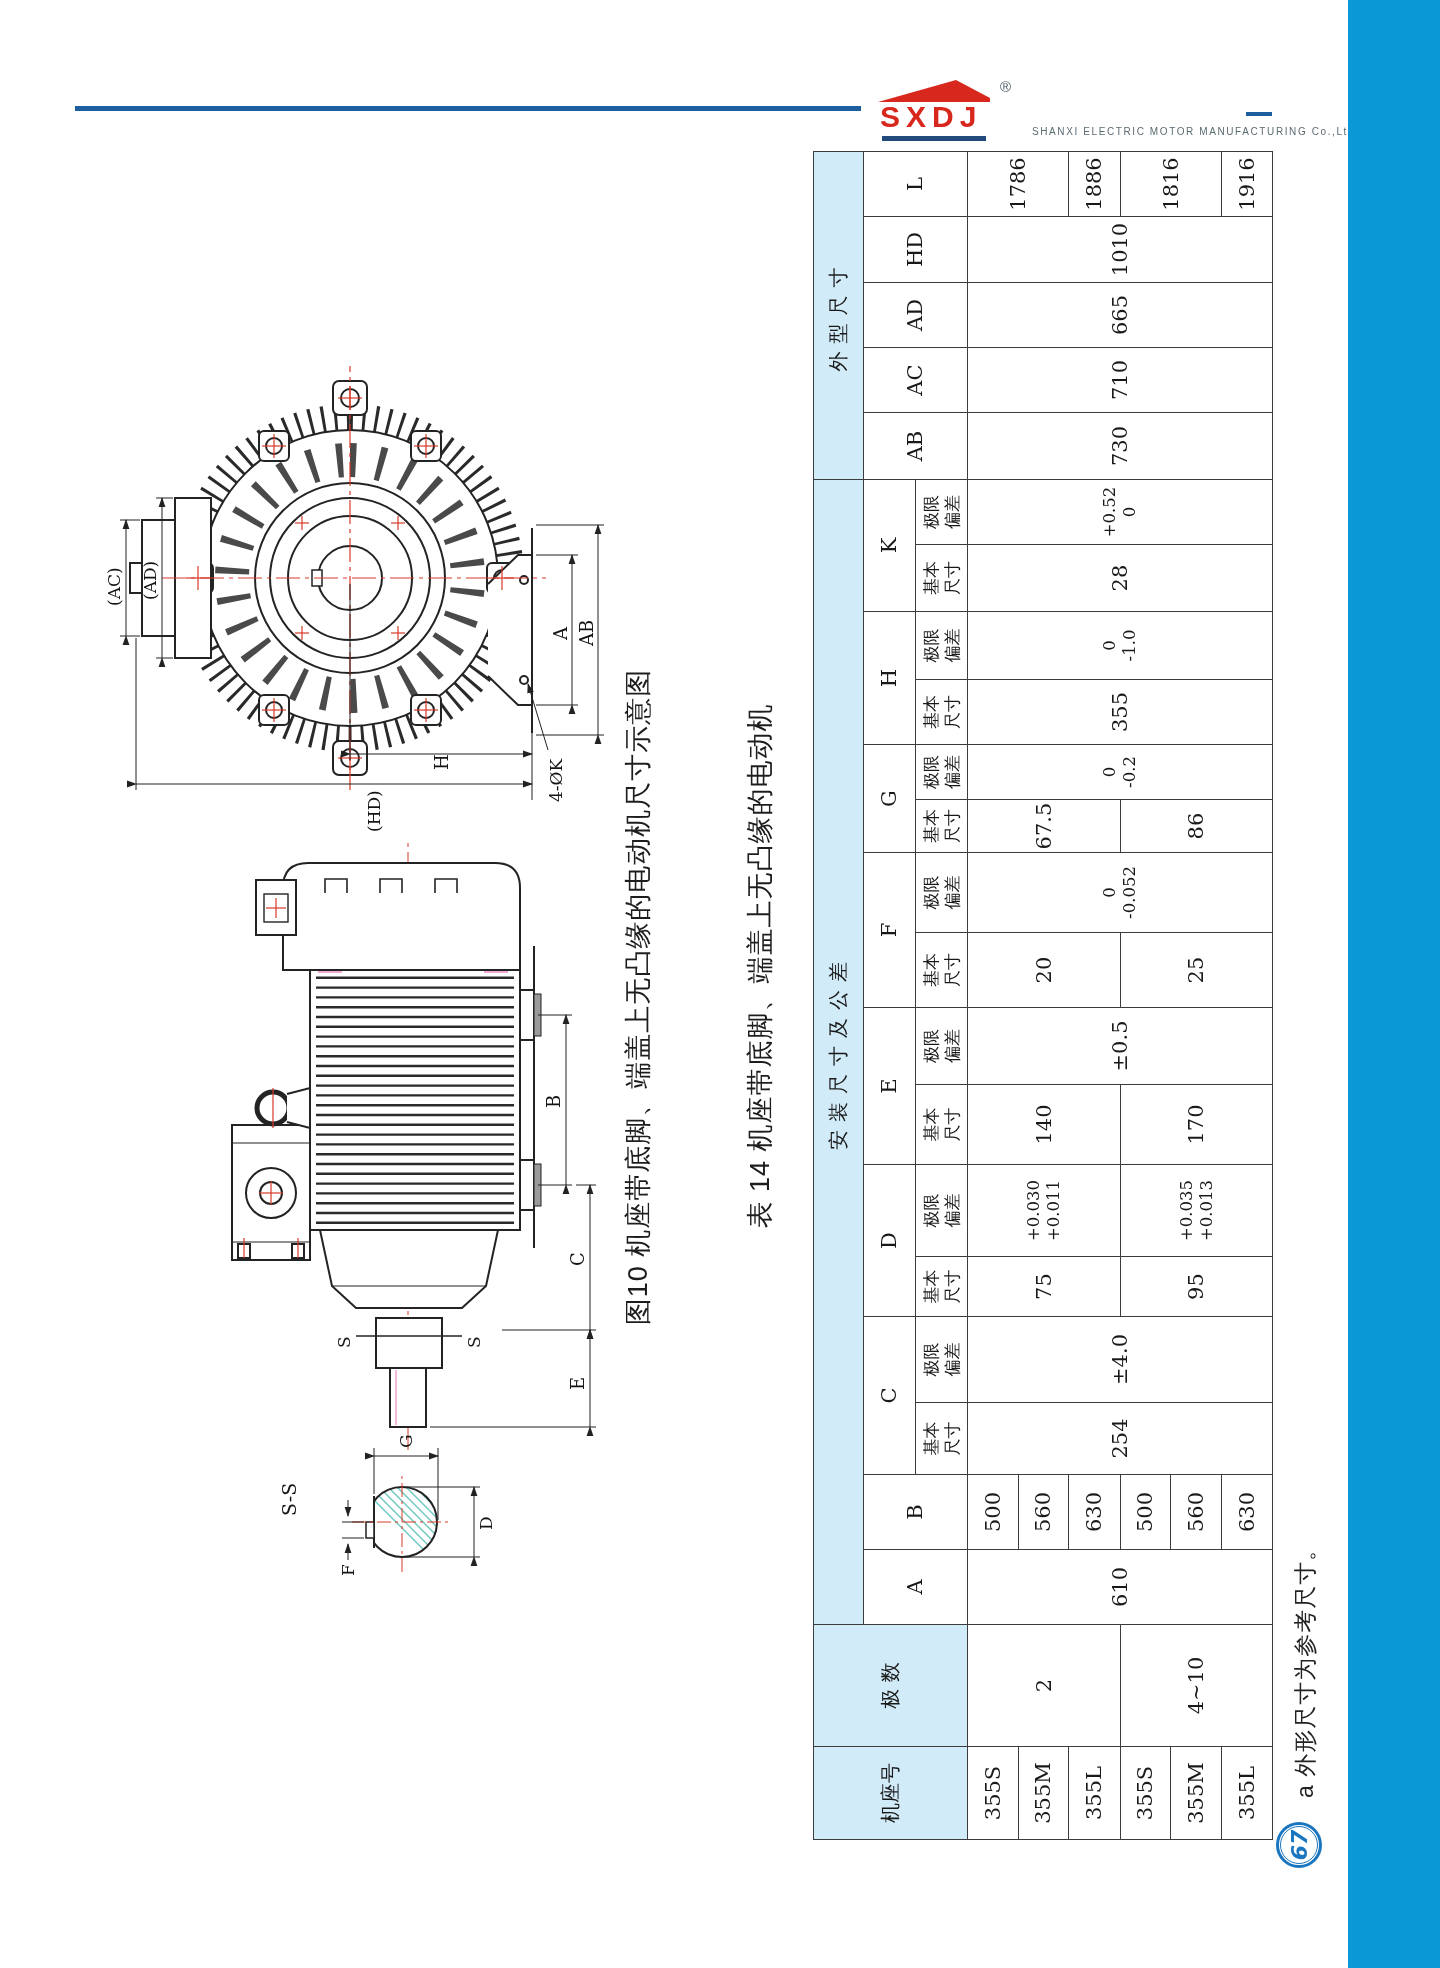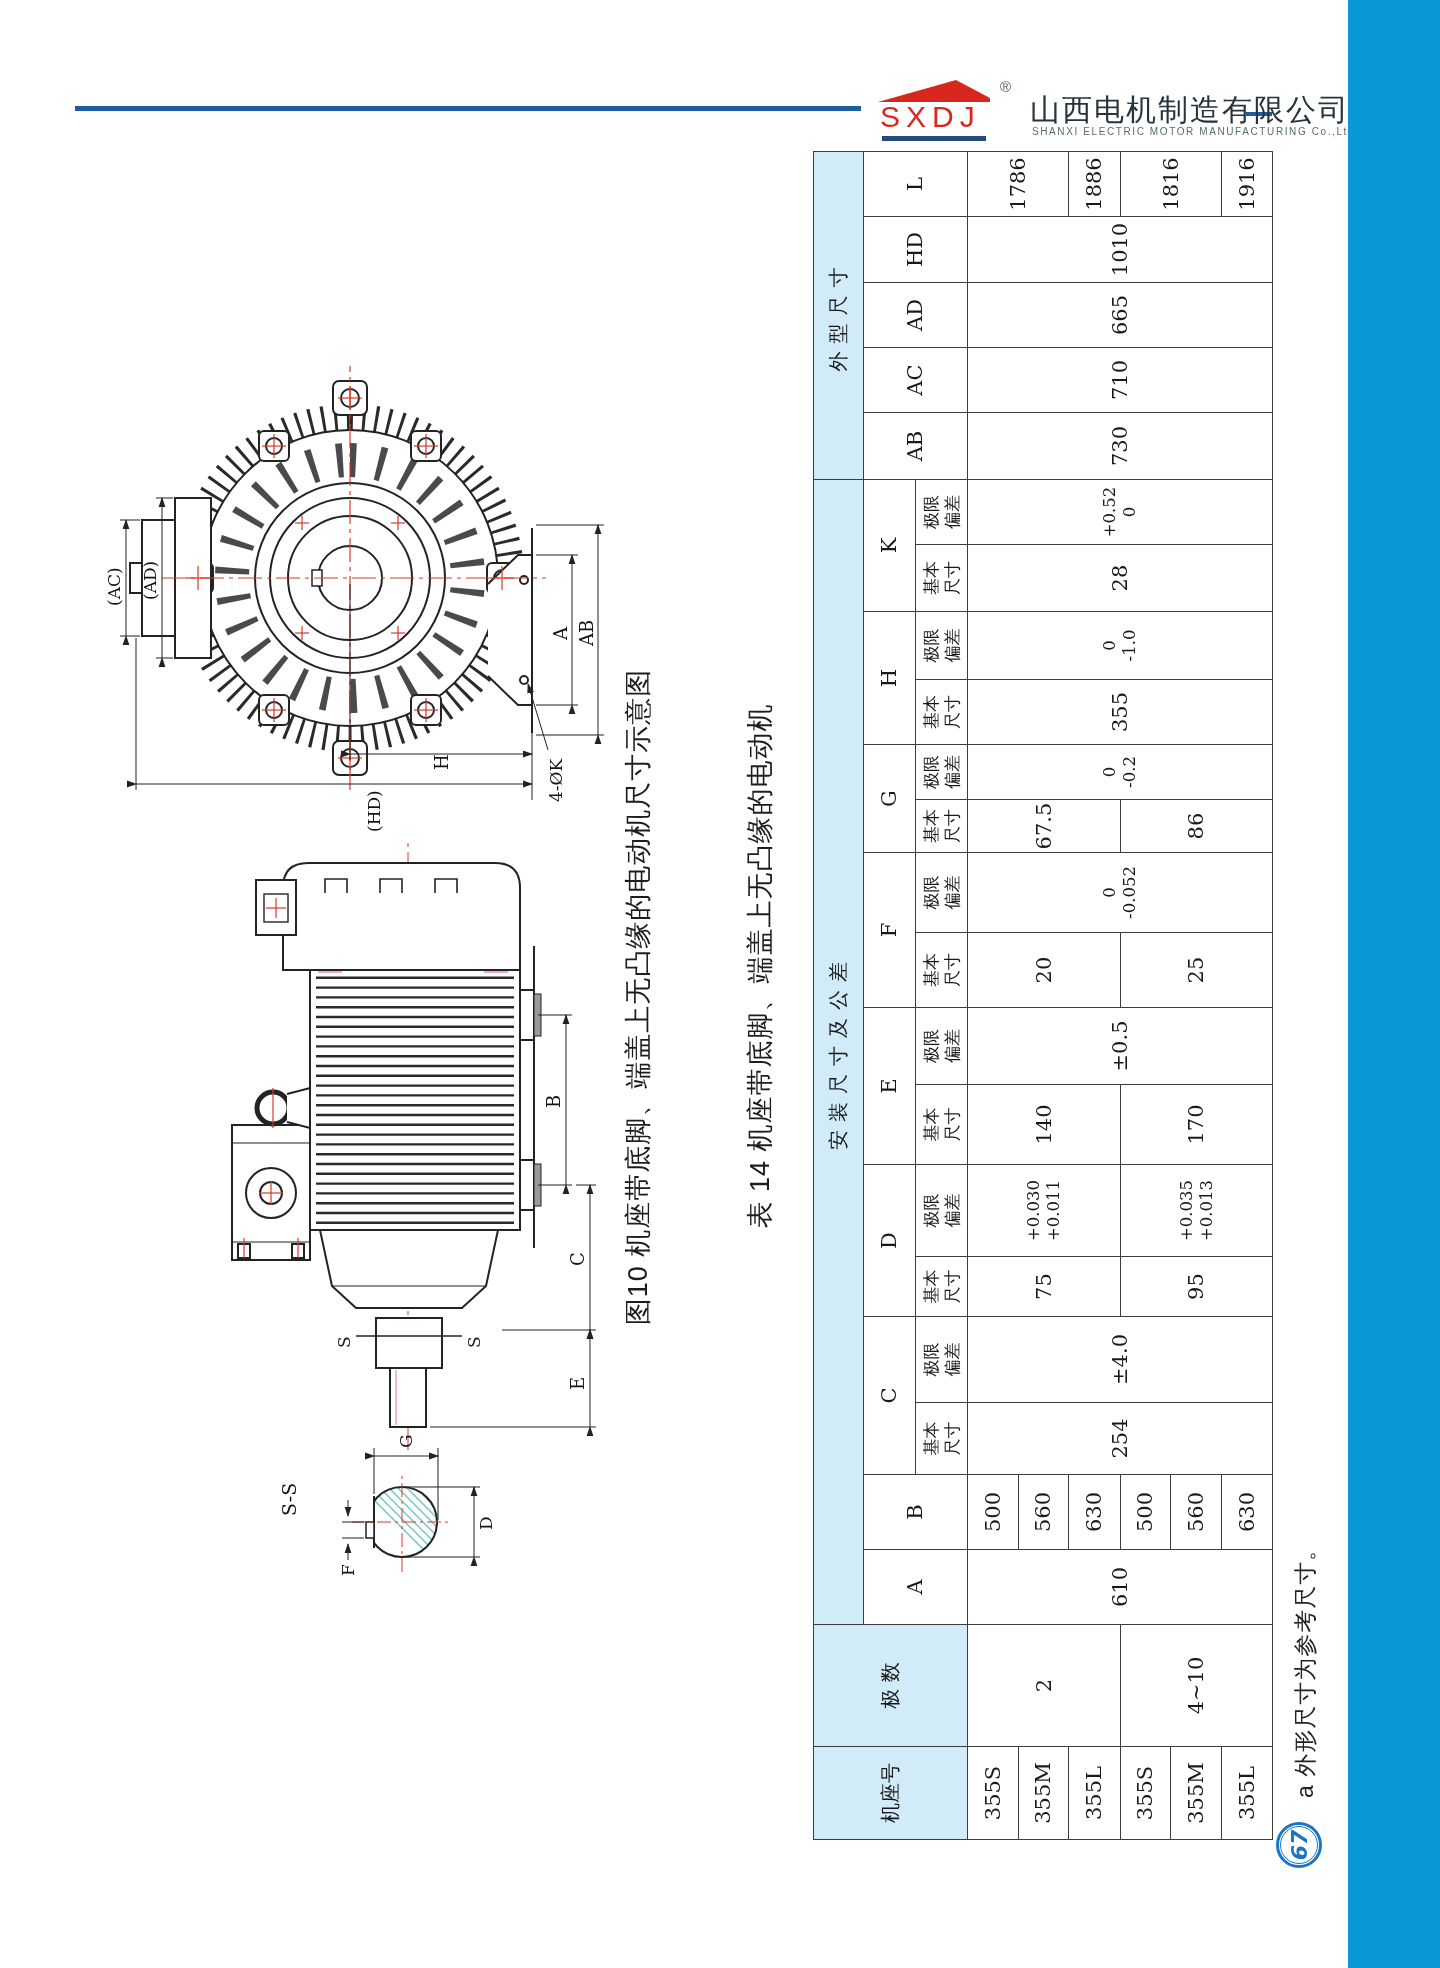--- a/index.html
+++ b/index.html
@@ -6,21 +6,21 @@
   body{
     width:1440px;height:1968px;position:relative;overflow:hidden;
     background:#ffffff;font-family:"Liberation Sans",sans-serif;
   }
   
   .side-bar{position:absolute;left:1348px;top:0;width:92px;height:1968px;background:#0a99d6;}
   .head-rule{position:absolute;left:75px;top:106px;width:786px;height:5px;background:#1d5f9e;}
   .head-rule-end{position:absolute;left:1246px;top:112px;width:26px;height:4px;background:#1d5f9e;}
   .logo-wrap{position:absolute;left:862px;top:52px;width:420px;height:90px;}
   .logo-roof{position:absolute;left:16px;top:28px;width:112px;height:22px;}
-  .logo-sxdj{position:absolute;left:18px;top:48px;font-size:30px;font-weight:normal;color:#d8281e;letter-spacing:6px;}
+  .logo-sxdj{position:absolute;left:18px;top:48px;font-size:30px;font-weight:bold;color:#d8281e;letter-spacing:6px;}
   .logo-underline{position:absolute;left:20px;top:84px;width:104px;height:5px;background:#224a7a;}
   .logo-reg{position:absolute;left:138px;top:26px;font-size:15px;color:#4a5a62;}
   .co-cn{position:absolute;left:168px;top:38px;font-size:30px;color:#26343c;letter-spacing:2px;white-space:nowrap;}
   .co-en{position:absolute;left:170px;top:74px;font-size:10px;color:#5a6b72;letter-spacing:1.6px;white-space:nowrap;}
   
   .rot{
     position:absolute;top:0;left:0;width:1968px;height:1440px;
     transform-origin:0 0;transform:rotate(-90deg) translateX(-1968px);
   }
   .fig-caption{position:absolute;left:638px;top:620px;width:666px;text-align:center;
@@ -51,21 +51,20 @@
 
 <div class="head-rule"></div>
 <div class="head-rule-end"></div>
 <div class="logo-wrap">
   <svg class="logo-roof" viewBox="0 0 112 22">
     <polygon points="0,22 78,0 112,18 112,22 6,22" fill="#d8281e"></polygon>
   </svg>
   <div class="logo-sxdj">SXDJ</div>
   <div class="logo-underline"></div>
   <div class="logo-reg">®</div>
-  <div class="co-cn">山西电机制造有限公司</div>
   <div class="co-en">SHANXI ELECTRIC MOTOR MANUFACTURING Co.,Ltd.</div>
 </div>
 <div class="side-bar"></div>
 
 <div class="rot">
 
   <svg style="position:absolute;left:280px;top:80px" width="1440" height="560" viewBox="0 0 1440 560">
     <defs>
       <marker id="arr" markerWidth="10" markerHeight="8" refX="9" refY="4" orient="auto">
         <path d="M0,0.6 L10,4 L0,7.4 z" fill="#222"></path>

